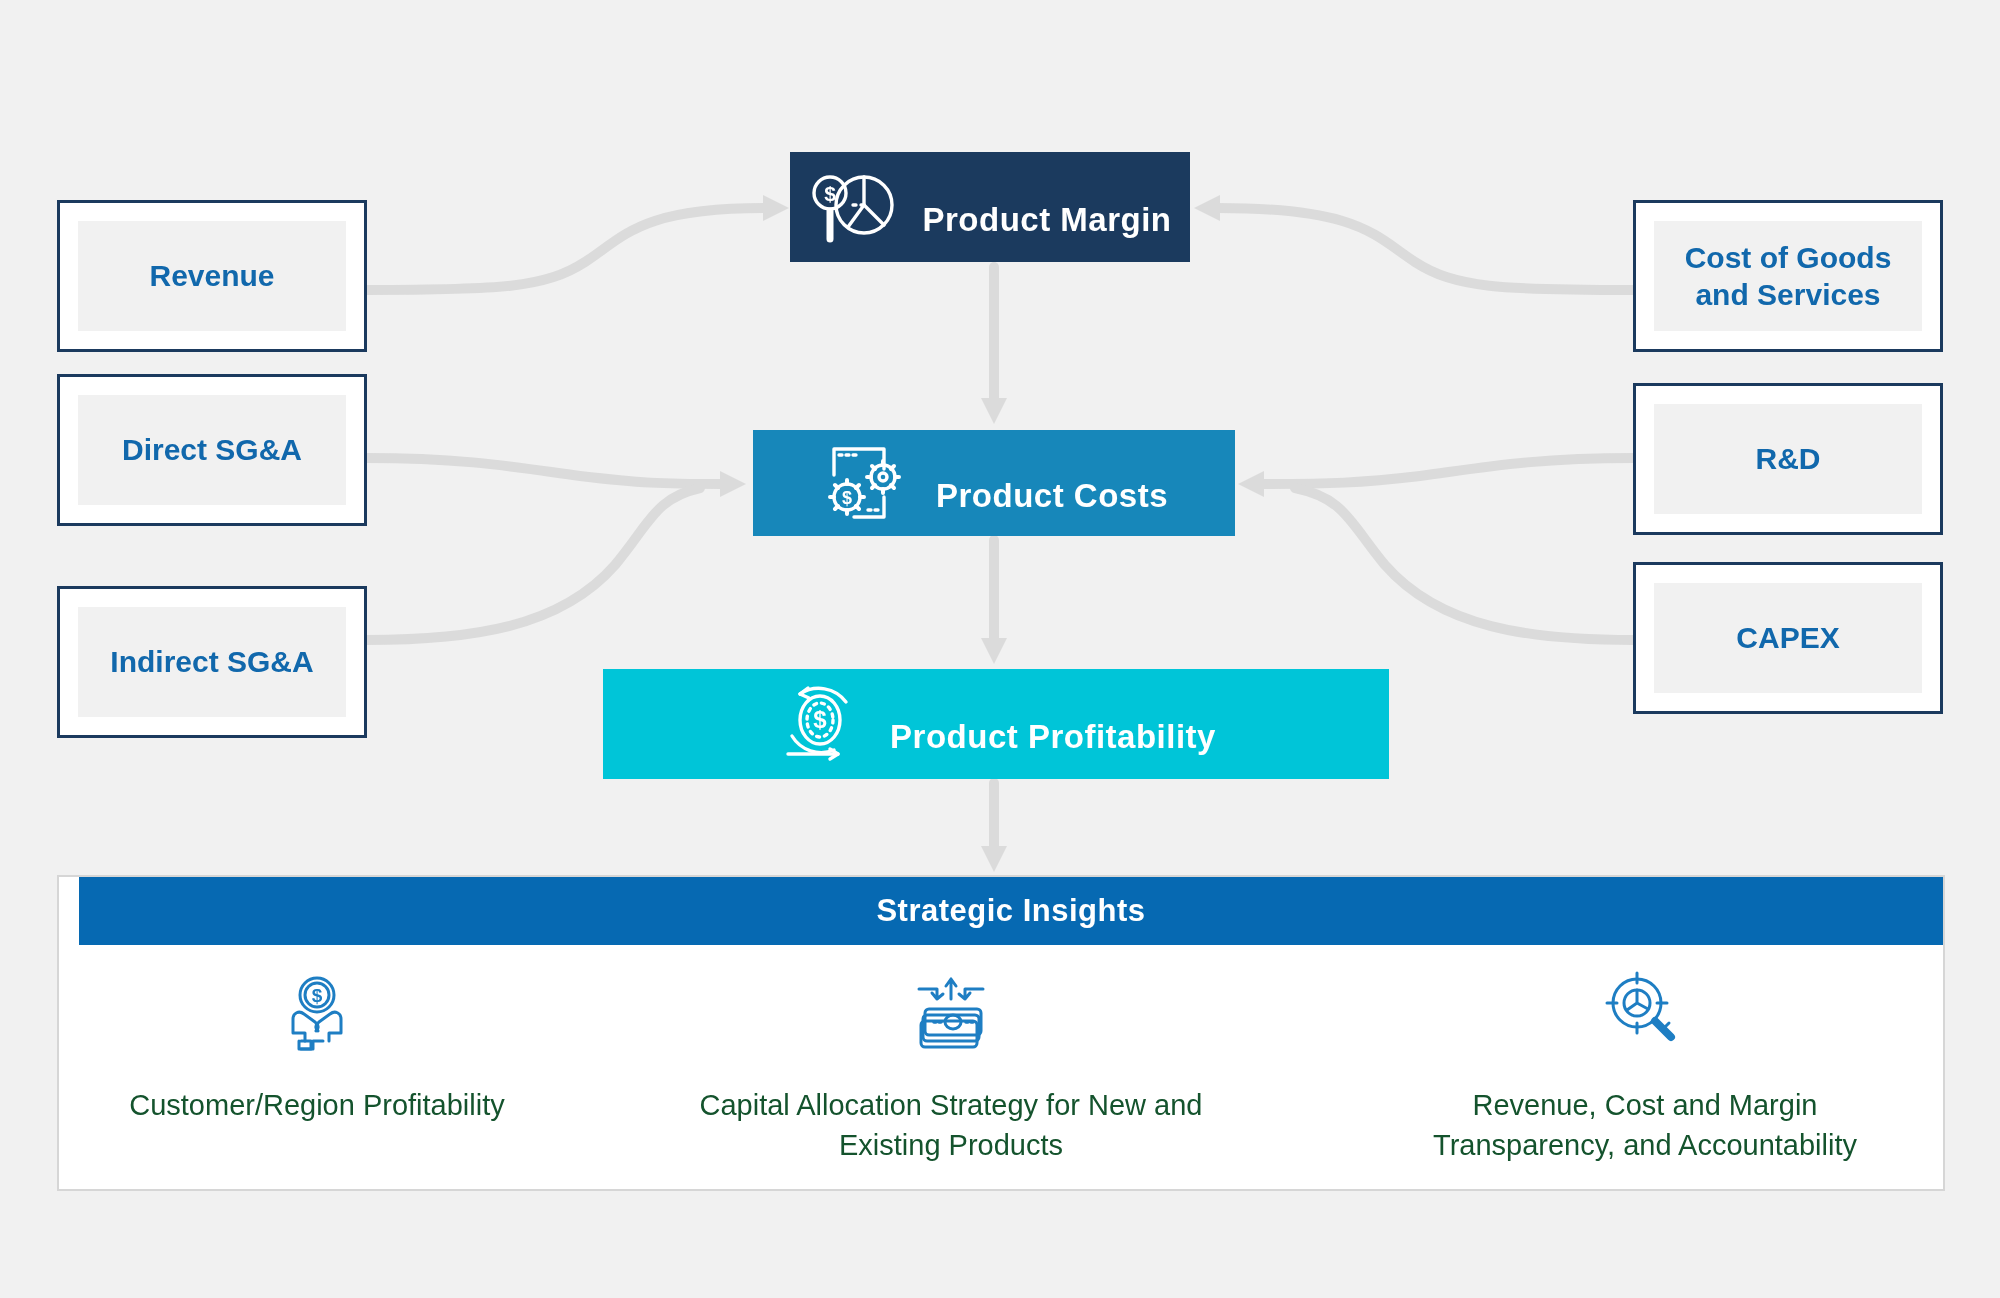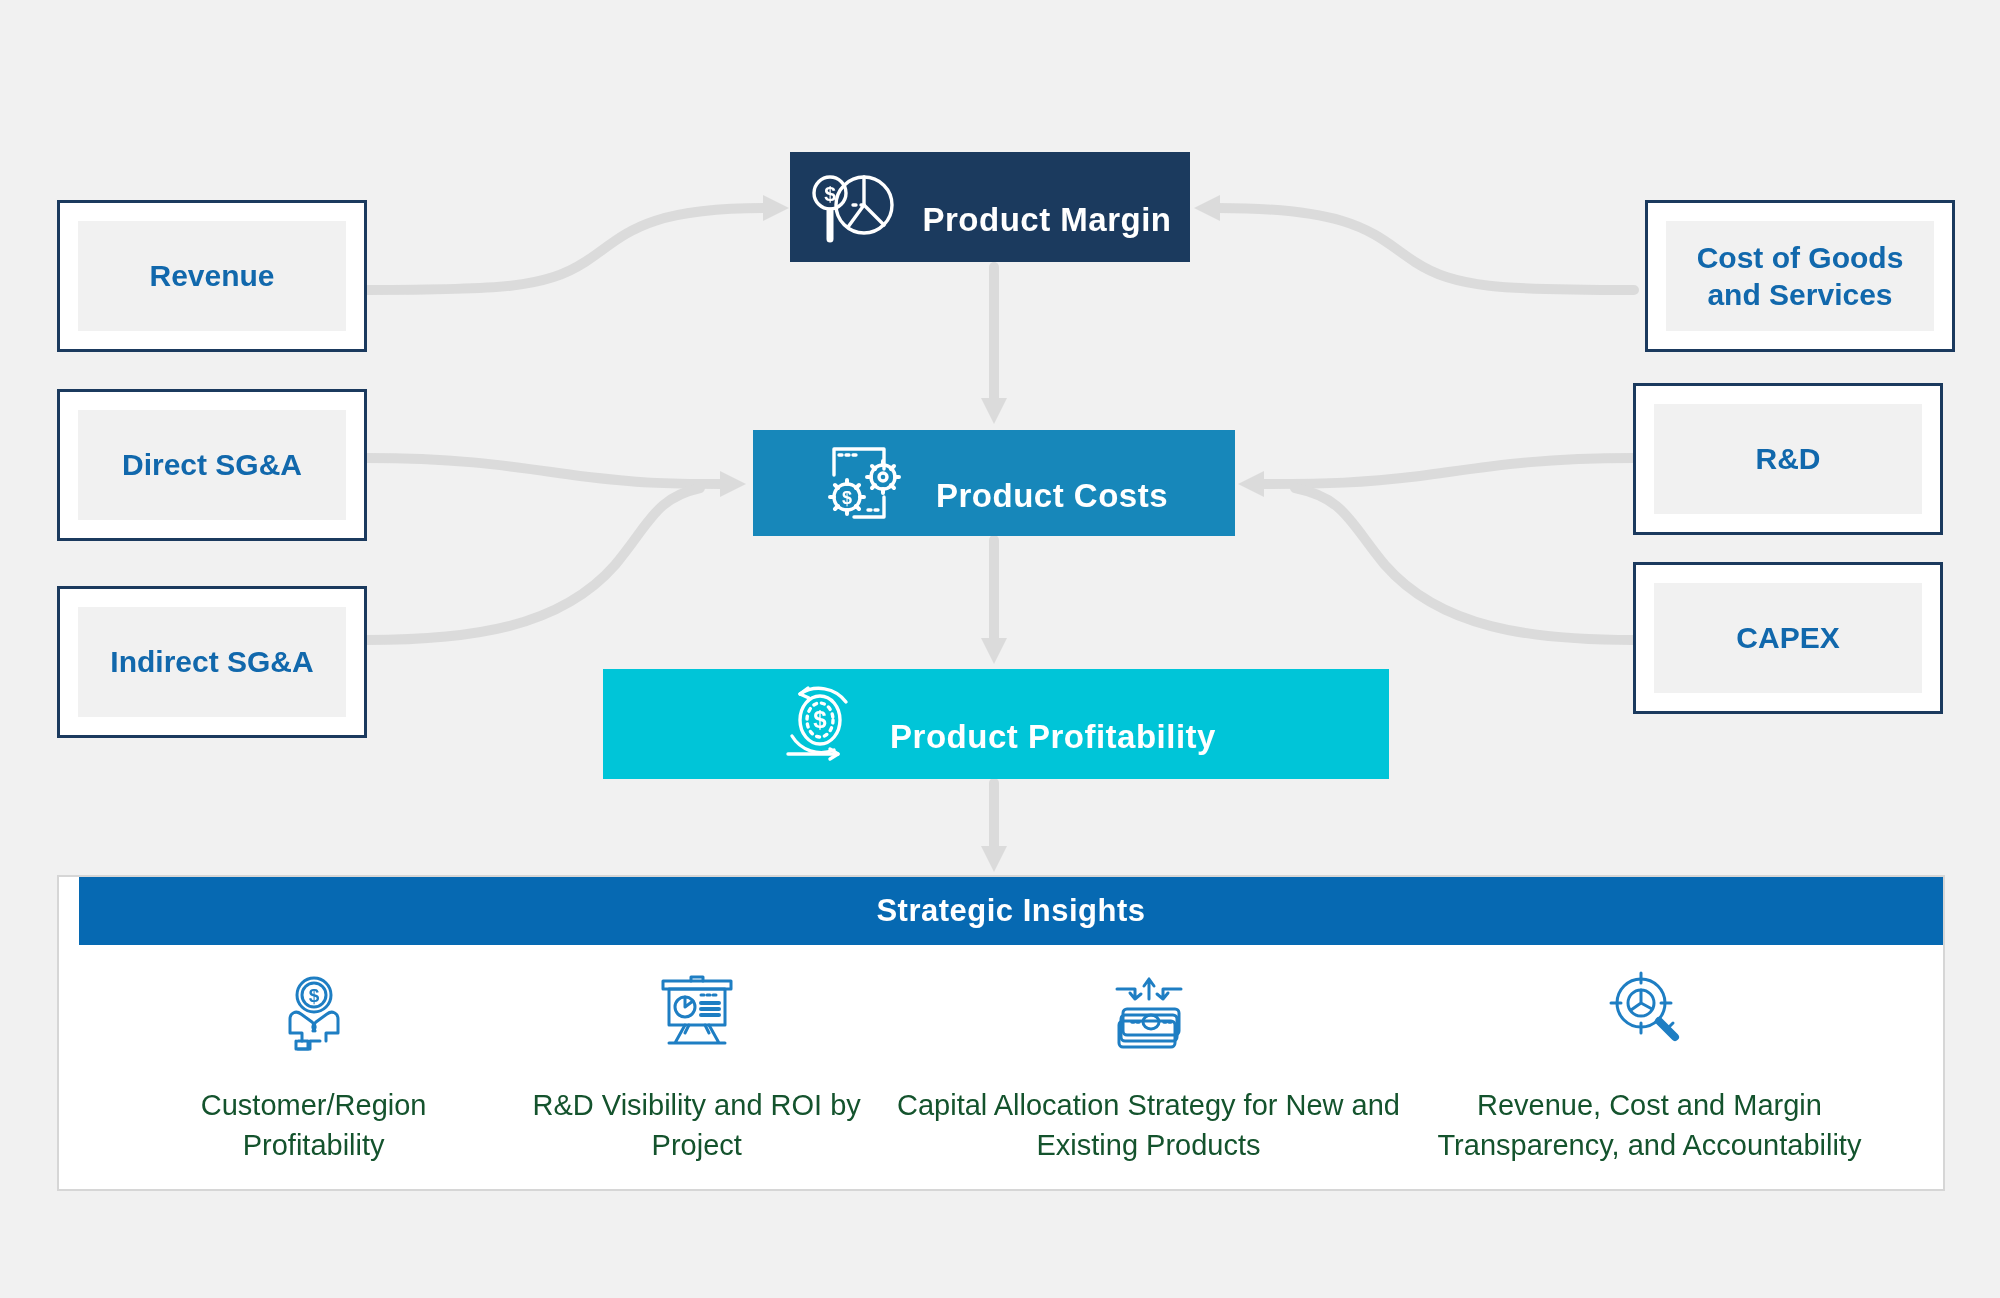--- a/index.html
+++ b/index.html
@@ -73,28 +73,28 @@
 
     <path d="M1634,290 C1500,290 1455,288 1415,262 C1375,236 1360,208 1218,208" marker-end="url(#ah)"></path>
     <path d="M1634,458 C1530,458 1480,468 1420,476 C1360,483 1330,484 1262,484" marker-end="url(#ah)"></path>
     <path d="M1634,640 C1530,640 1440,628 1385,565 C1350,523 1345,498 1295,488"></path>
   </g>
 </svg>
 
 <div class="side-box" style="left:57px;top:200px;">
   <div class="inner">Revenue</div>
 </div>
-<div class="side-box" style="left:57px;top:389px;">
+<div class="side-box" style="left:57px;top:374px;">
   <div class="inner">Direct SG&amp;A</div>
 </div>
 <div class="side-box" style="left:57px;top:586px;">
   <div class="inner">Indirect SG&amp;A</div>
 </div>
 
-<div class="side-box" style="left:1633px;top:200px;margin-left:12px;">
+<div class="side-box" style="left:1633px;top:200px;">
   <div class="inner">Cost of Goods and Services</div>
 </div>
 <div class="side-box" style="left:1633px;top:383px;">
   <div class="inner">R&amp;D</div>
 </div>
 <div class="side-box" style="left:1633px;top:562px;">
   <div class="inner">CAPEX</div>
 </div>
 
 <div class="flow-box" style="left:790px;top:152px;width:400px;height:110px;background:#1B3A5E;">
@@ -166,38 +166,20 @@
             <path d="M26,70 h10 v8 h-12 v-8"></path>
             <path d="M54,70 L54,62 L66,62 L66,48 C66,42 60,39 55,43 L44,51 C40,54 40,58 43,60"></path>
             <path d="M48,70 h10 v8 h12" transform="translate(96,0) scale(-1,1)"></path>
           </g>
           <text class="ictext" x="42" y="31" font-size="19" text-anchor="middle">$</text>
         </svg>
       </div>
       <div class="caption">Customer/Region Profitability</div>
     </div>
 
-    <div class="insight-item w2">
-      <div class="icon">
-        <svg width="84" height="92" viewBox="0 0 84 92">
-          <g class="ic">
-            <path d="M36,10 v-4 h12 v4"></path>
-            <rect x="8" y="10" width="68" height="8"></rect>
-            <rect x="14" y="18" width="56" height="36"></rect>
-            <circle cx="30" cy="36" r="10"></circle>
-            <path d="M30,36 L30,26 M30,36 L38,30"></path>
-            <path d="M46,24 h3 M52,24 h3 M58,24 h3"></path>
-            <path d="M46,32 h18 M46,38 h18 M46,44 h18" stroke-width="4"></path>
-            <path d="M30,54 L20,72 M54,54 L64,72 M14,72 H70"></path>
-            <path d="M34,54 L30,62 M50,54 L54,62"></path>
-          </g>
-        </svg>
-      </div>
-      <div class="caption">R&amp;D Visibility and ROI by Project</div>
-    </div>
 
     <div class="insight-item w3">
       <div class="icon">
         <svg width="92" height="92" viewBox="0 0 92 92">
           <g class="ic">
             <path d="M46,28 V8 M46,8 l-5,7 M46,8 l5,7"></path>
             <path d="M14,18 h18 v10 M32,28 l-5,-6 M32,28 l6,-5"></path>
             <path d="M78,18 h-18 v10 M60,28 l5,-6 M60,28 l-6,-5"></path>
             <rect x="24" y="42" width="56" height="26" rx="4" transform="translate(-8,8)"></rect>
             <rect x="22" y="40" width="56" height="26" rx="4" transform="translate(-4,4)"></rect>

